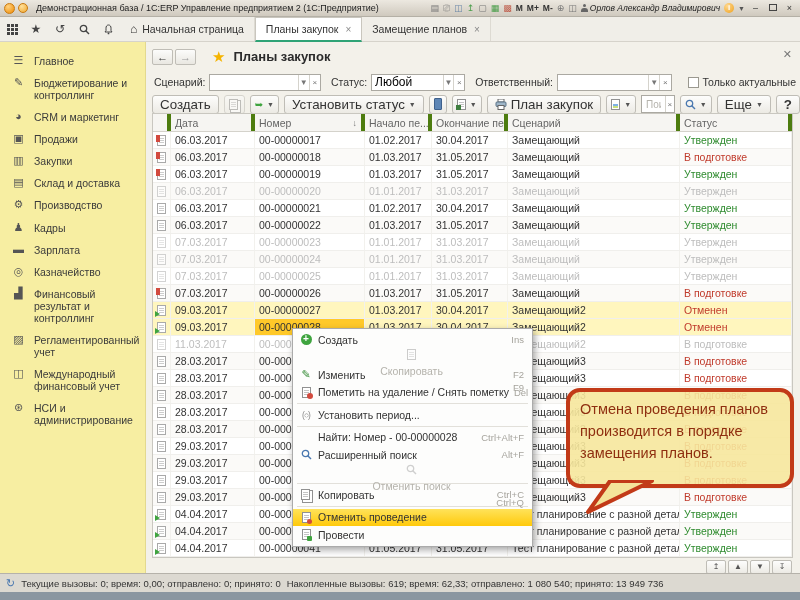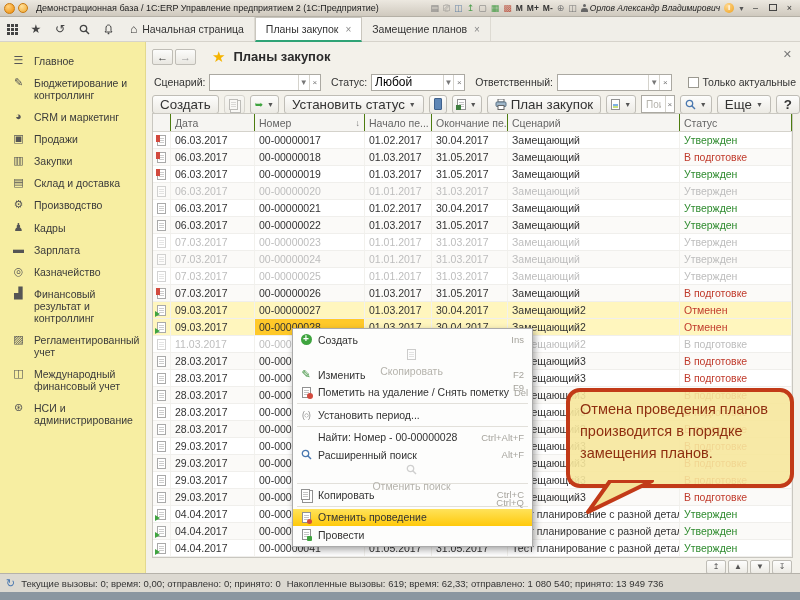--- a/index.html
+++ b/index.html
@@ -67,21 +67,21 @@
   .searchbox{display:inline-flex;width:136px;height:18px;border:1px solid #ABA9A2;background:#fff;align-items:stretch;}
   .searchbox input{border:none;outline:none;font-size:10px;padding:0 4px;width:100%;color:#444;}
   .searchbox input::placeholder{color:#b5b3ac;}
   .qm{font-weight:bold;}
   svg.micon{display:block;}
 
   
   .grid{position:absolute;left:6px;top:71px;width:641px;border:1px solid #C9C7C0;background:#fff;}
   .ghead,.trow{display:grid;grid-template-columns:18px 84px 110px 67px 76px 172px auto;}
   .ghead{height:18px;background:#F6F5F2;border-bottom:1px solid #D4D2CB;color:#666;font-size:10.5px;}
-  .ghead .gc{display:flex;align-items:center;padding:0 4px;border-right:1px solid #4d7c0f;overflow:hidden;white-space:nowrap;}
+  .ghead .gc{display:flex;align-items:center;padding:0 4px;border-right:4px solid #4d7c0f;overflow:hidden;white-space:nowrap;}
   .sortarr{margin-left:auto;color:#777;font-size:9px;}
   .trow{height:17px;font-size:10.5px;color:#333;border-bottom:1px solid #F0EFEC;}
   .trow:nth-child(even){background:#FBFAF8;}
   .trow.hl{background:#FFF6BE;}
   .tc{padding:0 4px;line-height:16px;white-space:nowrap;overflow:hidden;border-right:1px solid #F2F1ED;}
   .tc.icn{display:flex;align-items:center;justify-content:center;padding:0;}
   .tc.sel{background:#FFC929;}
   .trow.dim .tc{color:#BDBDBD;}
   .trow.dim .rd{opacity:.5;}
   .st-green{color:#2E8B2E;} .st-red{color:#C03A2B;}

